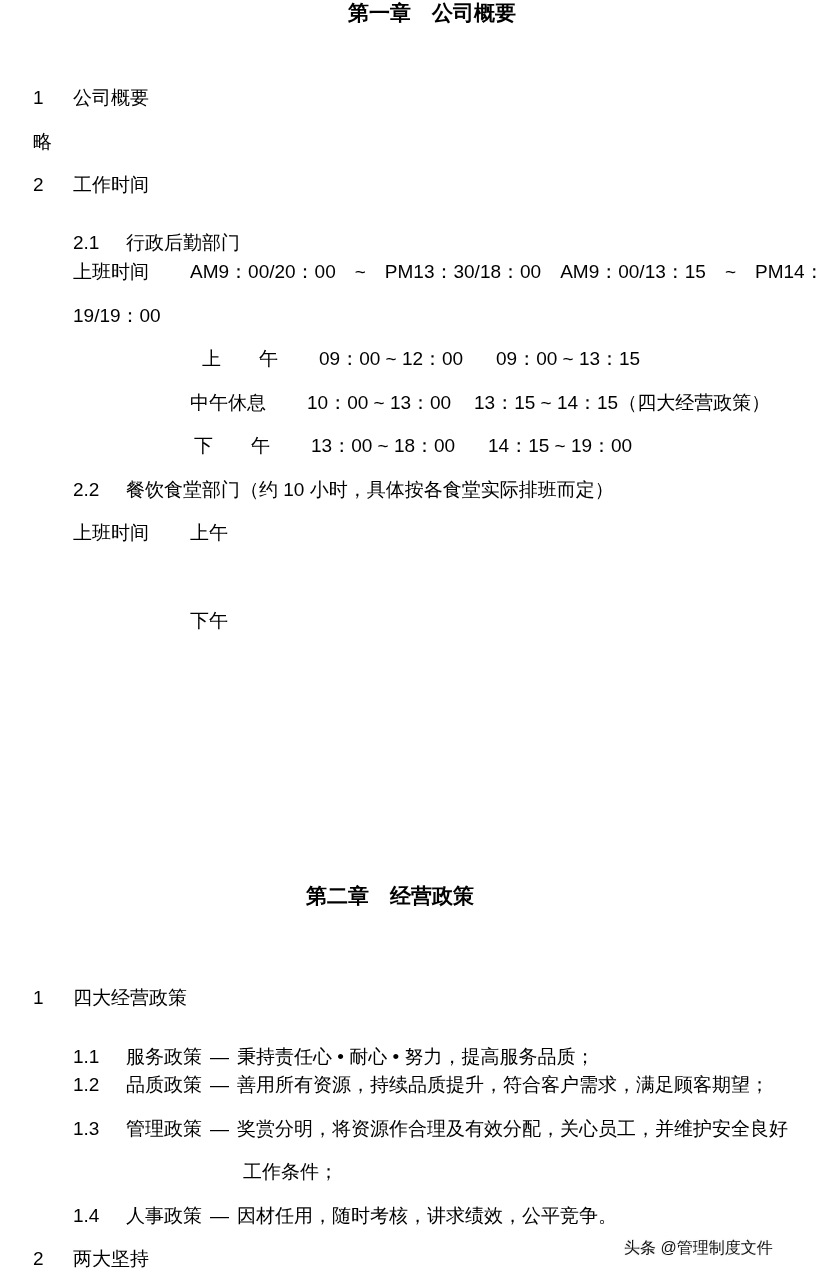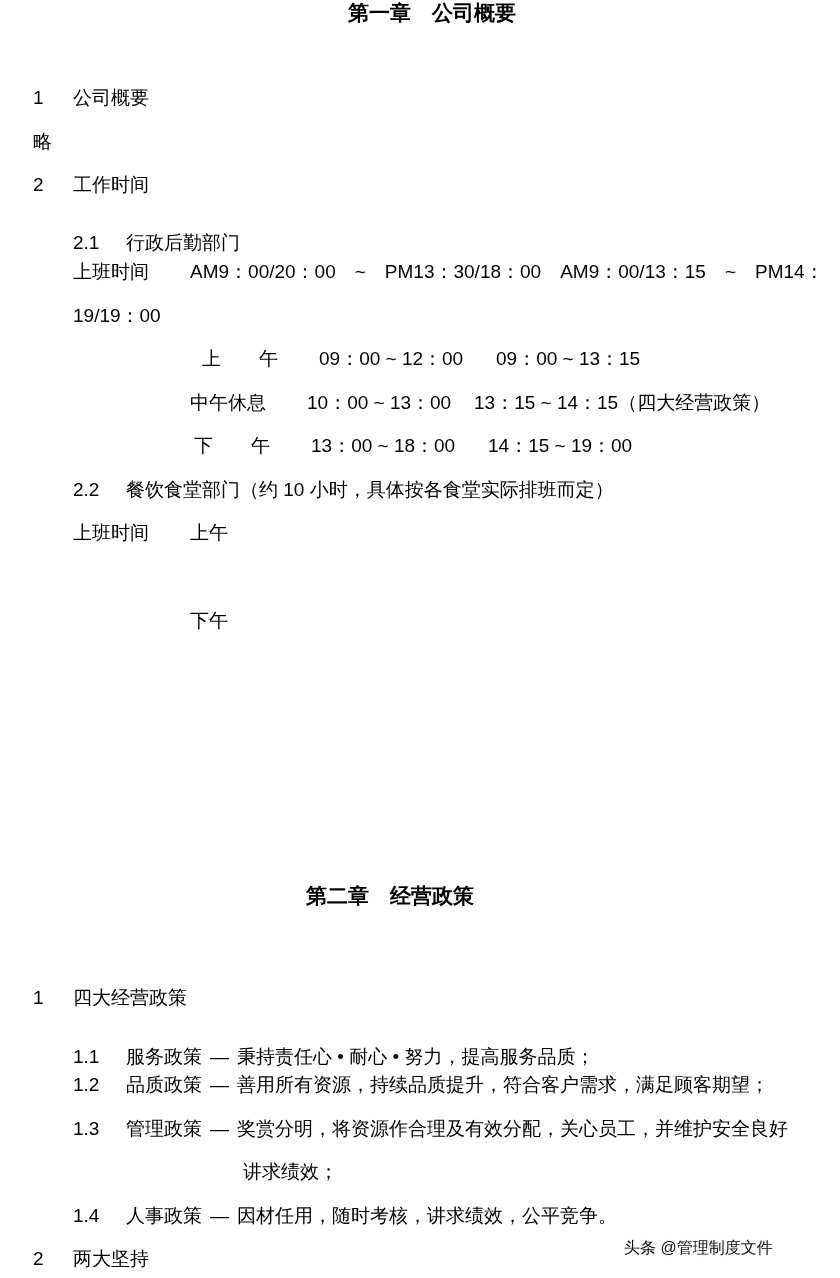--- a/index.html
+++ b/index.html
@@ -66,21 +66,21 @@
 
 <div class="abs" style="left:73px;top:1027px;margin-top:18px;">
   <span class="num" style="width:53px;">1.1</span><span>服务政策</span><span style="margin:0 8px;">—</span><span>秉持责任心 • 耐心 • 努力，提高服务品质；</span>
 </div>
 <div class="abs" style="left:73px;top:1073px;">
   <span class="num" style="width:53px;">1.2</span><span>品质政策</span><span style="margin:0 8px;">—</span><span>善用所有资源，持续品质提升，符合客户需求，满足顾客期望；</span>
 </div>
 <div class="abs" style="left:73px;top:1117px;">
   <span class="num" style="width:53px;">1.3</span><span>管理政策</span><span style="margin:0 8px;">—</span><span>奖赏分明，将资源作合理及有效分配，关心员工，并维护安全良好</span>
 </div>
-<div class="abs" style="left:243px;top:1160px;">讲求绩效；</div>
+<div class="abs" style="left:243px;top:1160px;">工作条件；</div>
 <div class="abs" style="left:73px;top:1204px;">
   <span class="num" style="width:53px;">1.4</span><span>人事政策</span><span style="margin:0 8px;">—</span><span>因材任用，随时考核，讲求绩效，公平竞争。</span>
 </div>
 
 <div class="abs" style="left:33px;top:1247px;">
   <span class="num" style="width:40px;">2</span><span>两大坚持</span>
 </div>
 
 <div class="abs watermark" style="left:624px;top:1236px;">头条 @管理制度文件</div>
 

